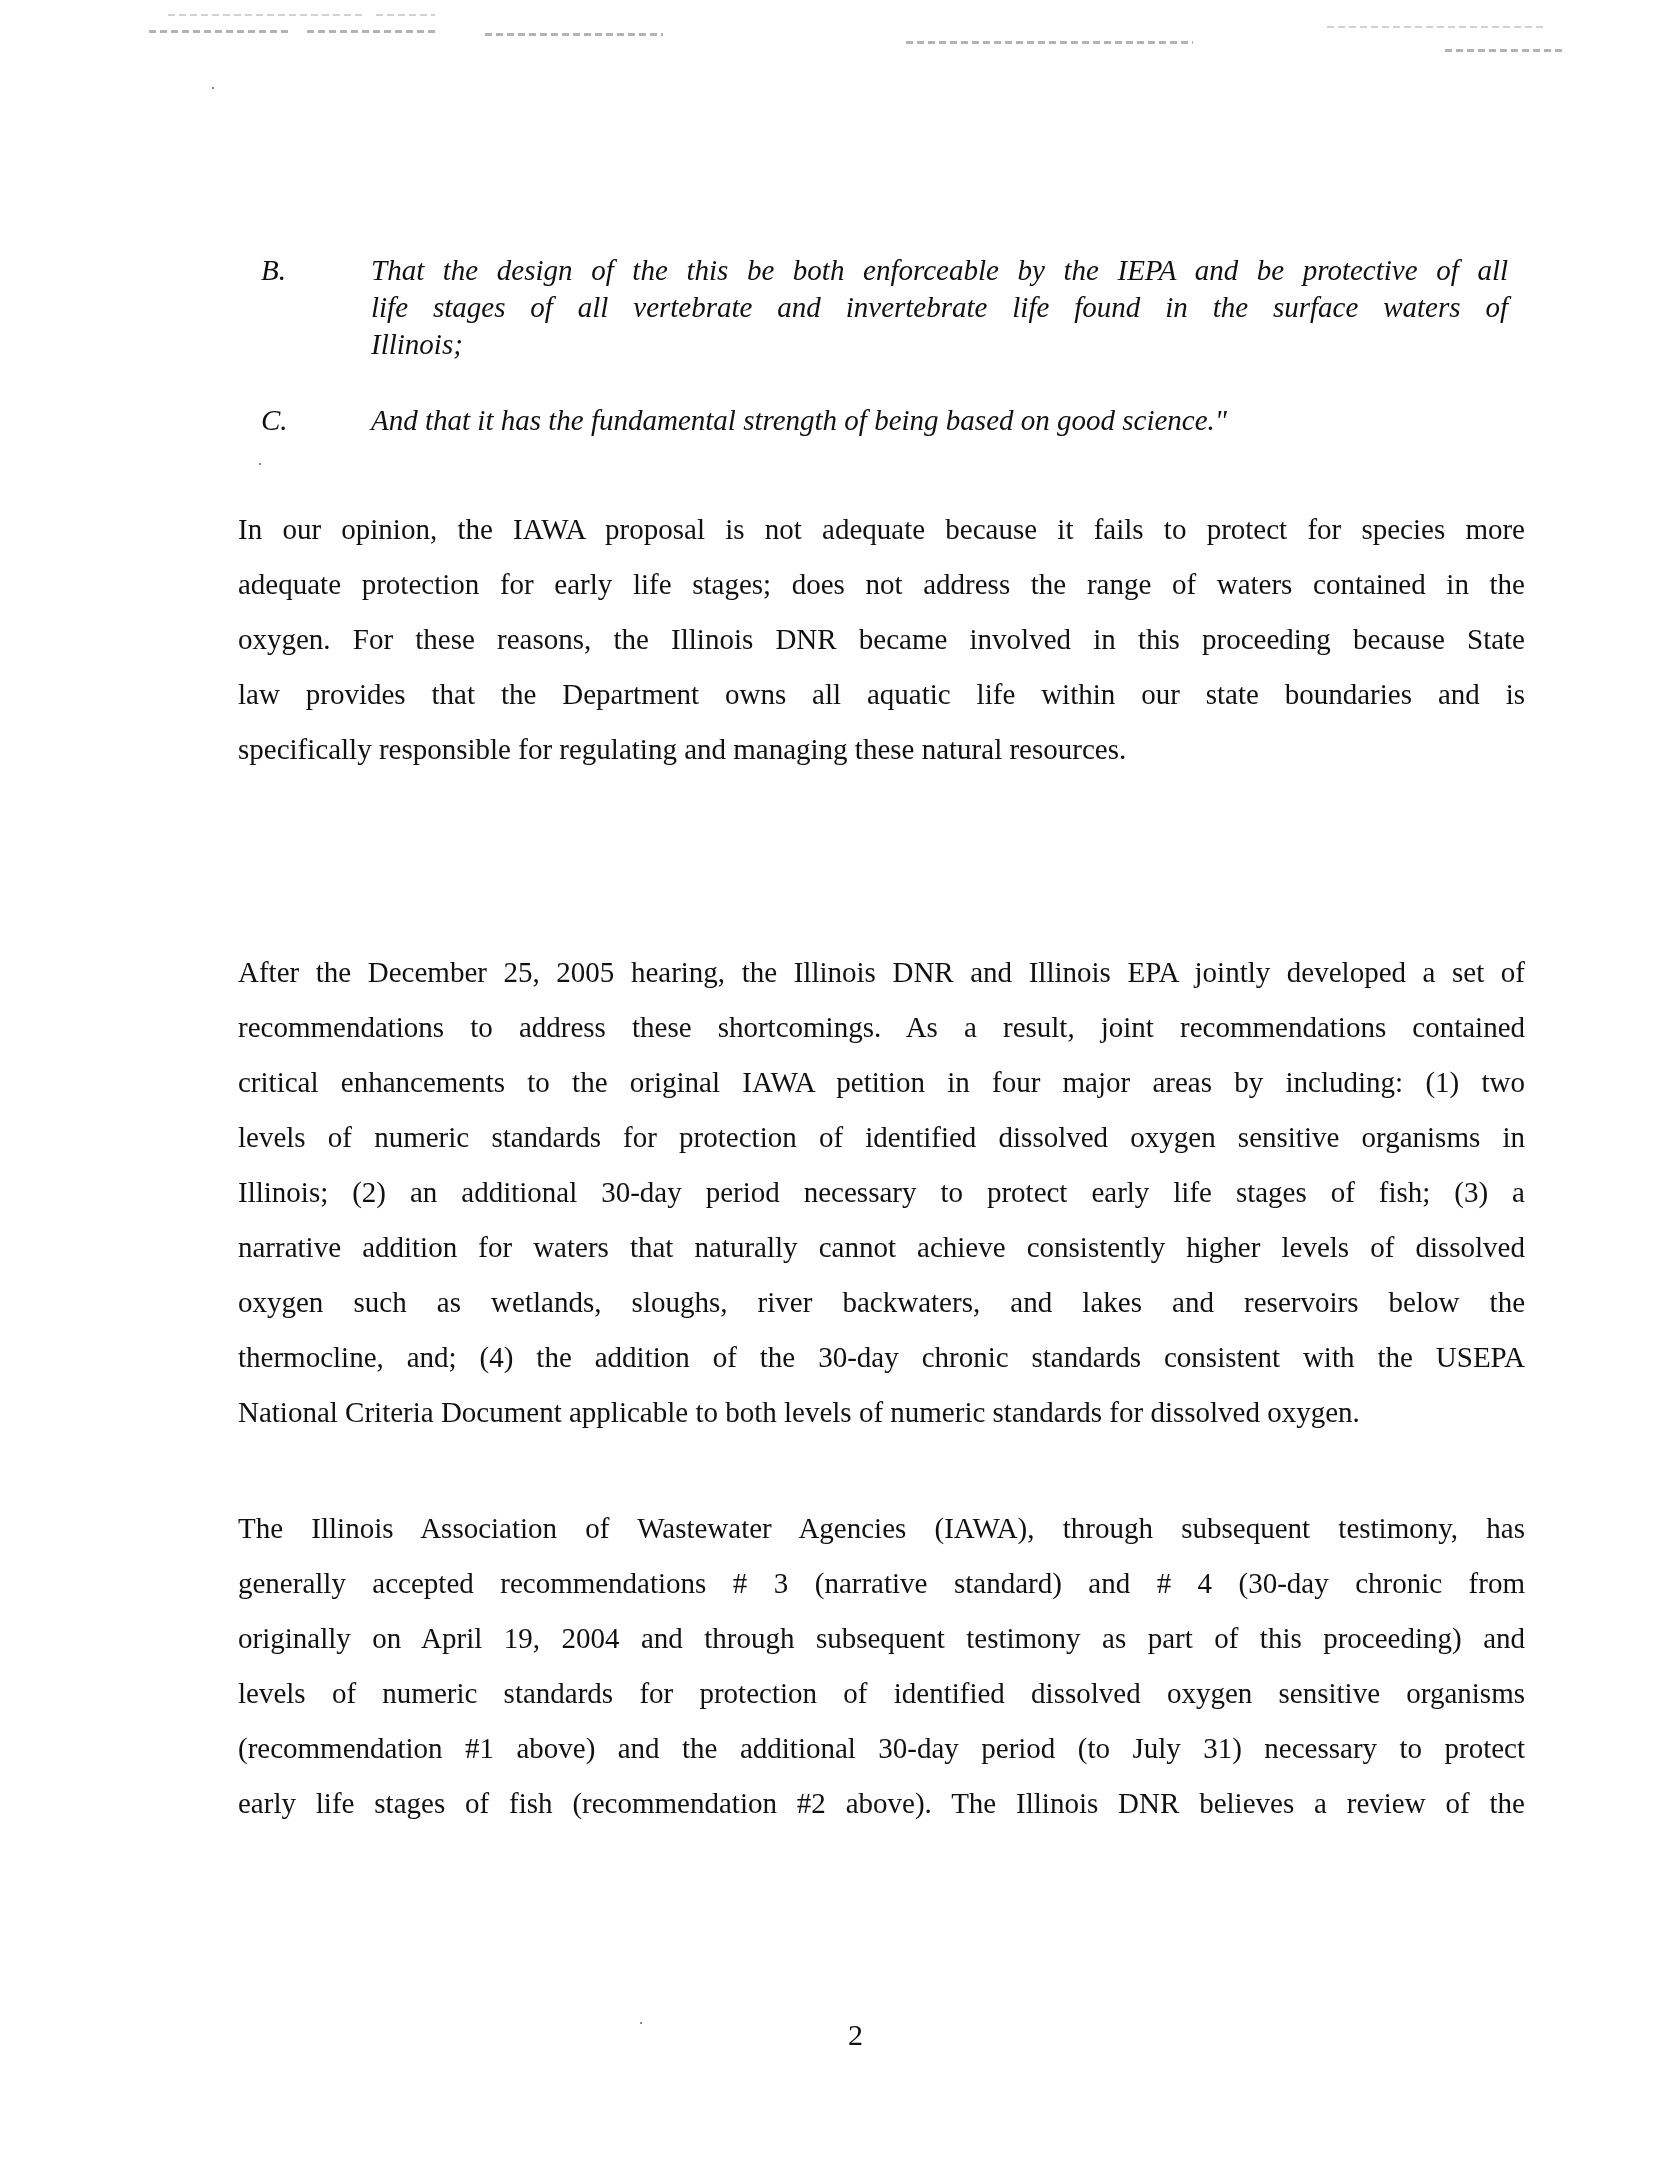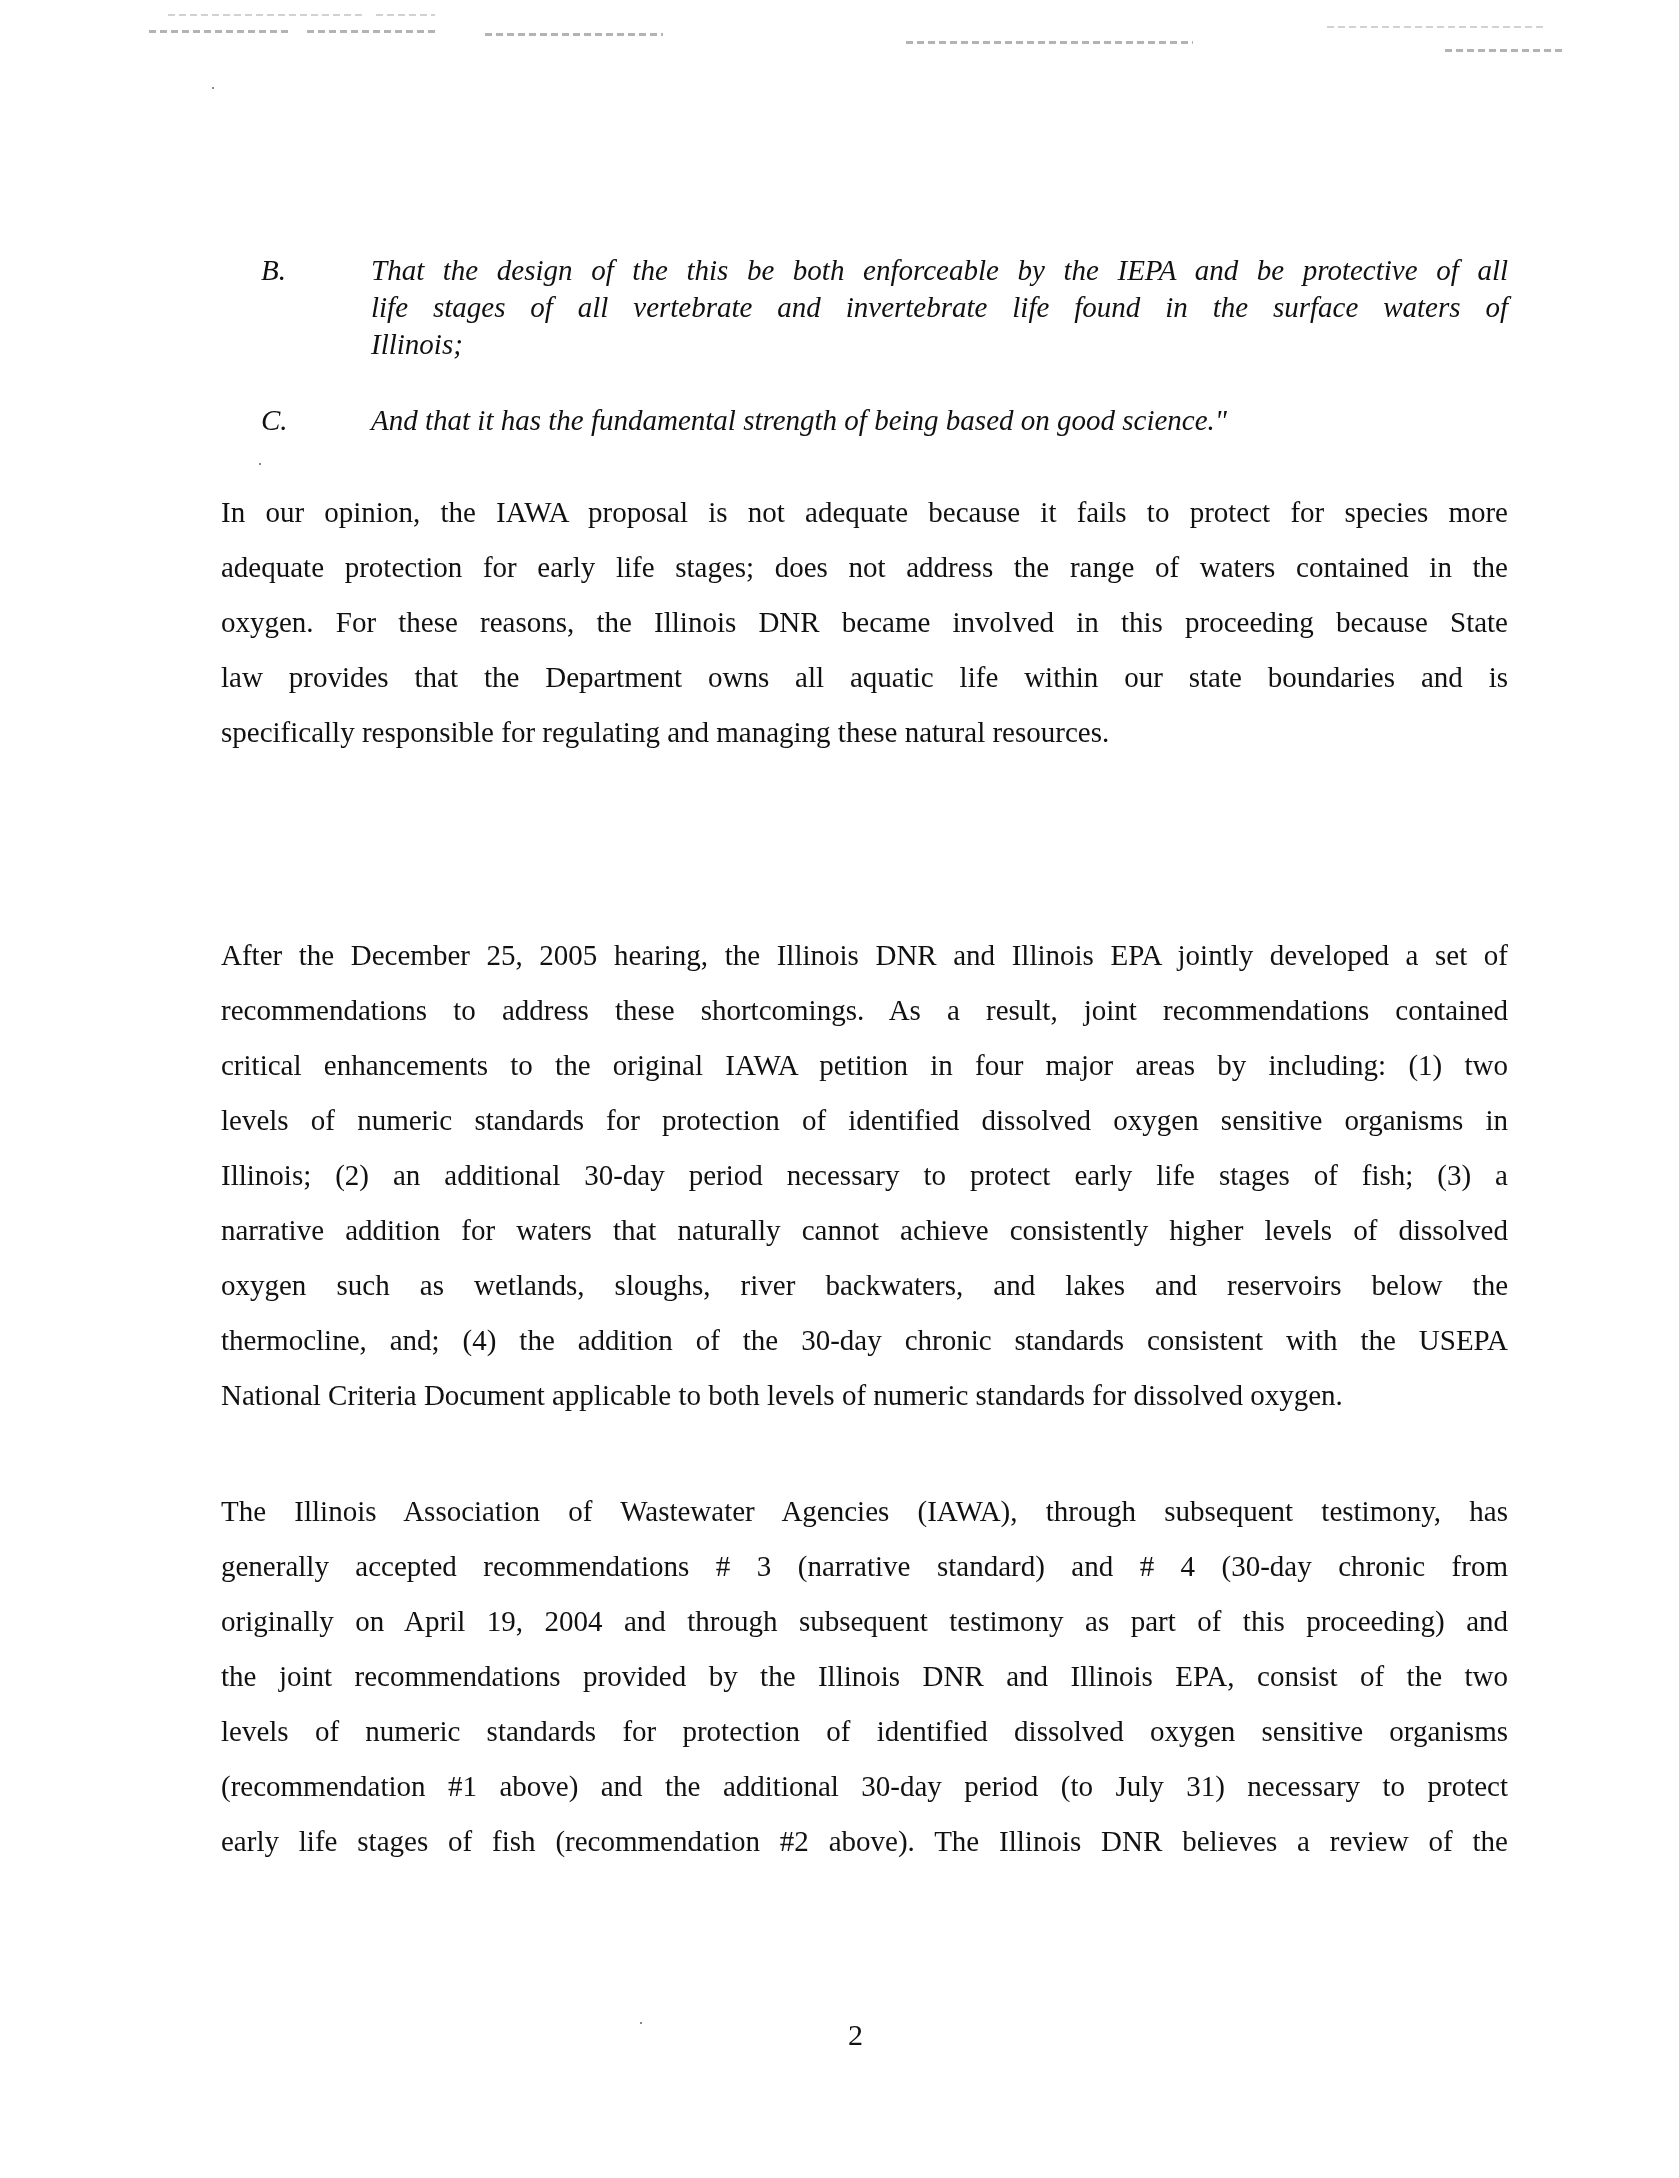--- a/index.html
+++ b/index.html
@@ -5,21 +5,21 @@
   html, body { margin: 0; padding: 0; background: #ffffff; }
   body { width: 1679px; height: 2178px; position: relative; overflow: hidden;
          font-family: "Liberation Serif", "DejaVu Serif", serif; color: #111; }
   .fax-header { position: absolute; top: 8px; left: 0; width: 1679px; height: 59px; }
   .fax-mark { position: absolute; height: 3px; background: repeating-linear-gradient(90deg, #9a9a9a 0 7px, transparent 7px 11px); opacity: 0.75; }
   .fax-mark.top { height: 2px; opacity: 0.45; }
   .item { position: absolute; left: 0; width: 1679px; font-style: italic; font-size: 29px; line-height: 37px; }
   .item-label { position: absolute; left: 261px; top: 0; font-style: italic; }
   .item-text { position: absolute; left: 371px; width: 1137px; text-align: justify; text-align-last: left; }
   .para { position: absolute; left: 221px; width: 1287px; font-size: 29px; line-height: 55px;
-          text-align: justify; margin: 0; }
+          text-align: justify; margin: 17px; }
   .line { display: block; text-align: justify; text-align-last: justify; white-space: nowrap; }
   .line.last { text-align-last: left; }
   .page-number { position: absolute; left: 848px; top: 2018px; font-size: 30px; }
   .speck { position: absolute; width: 2px; height: 2px; background: #888; }
 </style>
 </head>
 <body>
 
 <div class="fax-header">
   <div class="fax-mark top" style="left:168px; top:6px; width:198px;"></div>
@@ -65,21 +65,20 @@
   <span class="line">narrative addition for waters that naturally cannot achieve consistently higher levels of dissolved</span>
   <span class="line">oxygen such as wetlands, sloughs, river backwaters, and lakes and reservoirs below the</span>
   <span class="line">thermocline, and; (4) the addition of the 30-day chronic standards consistent with the USEPA</span>
   <span class="line last">National Criteria Document applicable to both levels of numeric standards for dissolved oxygen.</span>
 </div>
 
 <div class="para" style="top:1484px;">
   <span class="line">The Illinois Association of Wastewater Agencies (IAWA), through subsequent testimony, has</span>
   <span class="line">generally accepted recommendations # 3 (narrative standard) and # 4 (30-day chronic from</span>
   <span class="line">originally on April 19, 2004 and through subsequent testimony as part of this proceeding) and</span>
-  <span class="line">the joint recommendations provided by the Illinois DNR and Illinois EPA, consist of the two</span>
   <span class="line">levels of numeric standards for protection of identified dissolved oxygen sensitive organisms</span>
   <span class="line">(recommendation #1 above) and the additional 30-day period (to July 31) necessary to protect</span>
   <span class="line">early life stages of fish (recommendation #2 above).  The Illinois DNR believes a review of the</span>
 </div>
 
 <div class="speck" style="left:212px; top:87px;"></div>
 <div class="speck" style="left:259px; top:463px;"></div>
 <div class="speck" style="left:640px; top:2022px;"></div>
 
 <div class="page-number">2</div>

